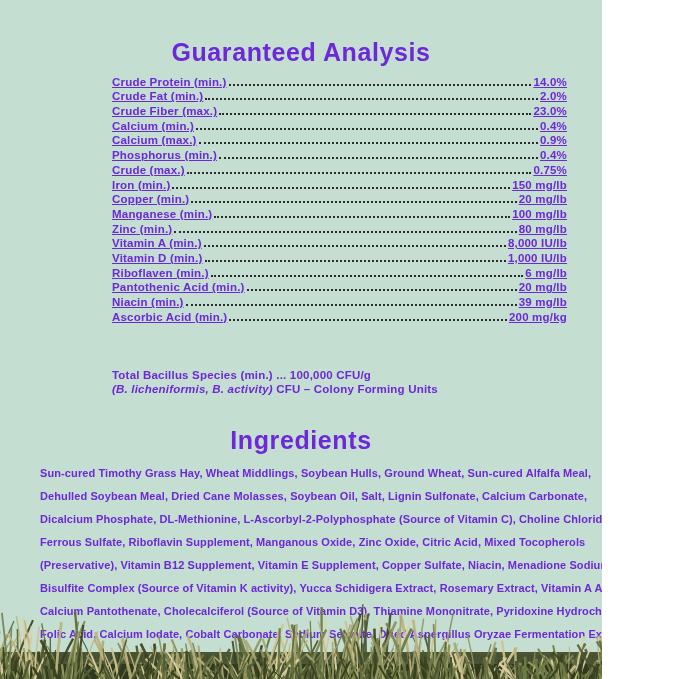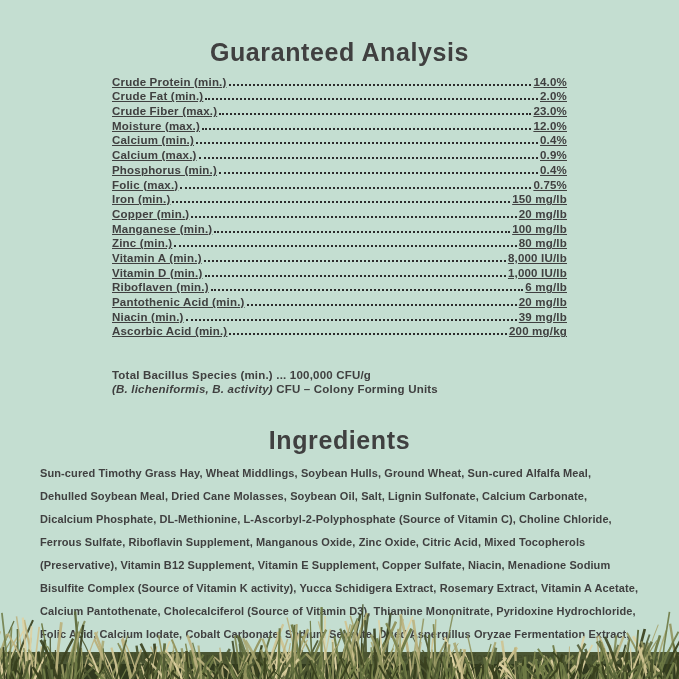--- a/index.html
+++ b/index.html
@@ -1,24 +1,24 @@
 <!DOCTYPE html>
 <html><head>
 <meta charset="utf-8">
 <style>
   html, body { margin: 0; padding: 0; }
   .page {
     position: relative;
-    width: 679px;
+    width: 602px;
     height: 679px;
     background: #c4ded1;
     overflow: hidden;
     font-family: "Liberation Sans", sans-serif;
     font-weight: bold;
-    color: #404040;
+    color: #6d28d9;
   }
   .ga-title {
     position: absolute;
     top: 38px; left: 0;
     width: 100%;
     margin: 0;
     text-align: center;
     font-size: 25px;
     font-weight: bold;
     letter-spacing: 0.6px;
@@ -103,25 +103,20 @@
     <span class="ga-dots"></span>
     <span class="ga-value">2.0%</span>
   </div>
 
   <div class="ga-row">
     <span class="ga-label">Crude Fiber (max.)</span>
     <span class="ga-dots"></span>
     <span class="ga-value">23.0%</span>
   </div>
 
-  <div class="ga-row">
-    <span class="ga-label">Moisture (max.)</span>
-    <span class="ga-dots"></span>
-    <span class="ga-value">12.0%</span>
-  </div>
 
   <div class="ga-row">
     <span class="ga-label">Calcium (min.)</span>
     <span class="ga-dots"></span>
     <span class="ga-value">0.4%</span>
   </div>
 
   <div class="ga-row">
     <span class="ga-label">Calcium (max.)</span>
     <span class="ga-dots"></span>
@@ -129,21 +124,21 @@
   </div>
 
   <div class="ga-row">
     <span class="ga-label">Phosphorus (min.)</span>
     <span class="ga-dots"></span>
     <span class="ga-value">0.4%</span>
   </div>
 
 
   <div class="ga-row">
-    <span class="ga-label">Folic (max.)</span>
+    <span class="ga-label">Crude (max.)</span>
     <span class="ga-dots"></span>
     <span class="ga-value">0.75%</span>
   </div>
 
   <div class="ga-row">
     <span class="ga-label">Iron (min.)</span>
     <span class="ga-dots"></span>
     <span class="ga-value">150 mg/lb</span>
   </div>
 

